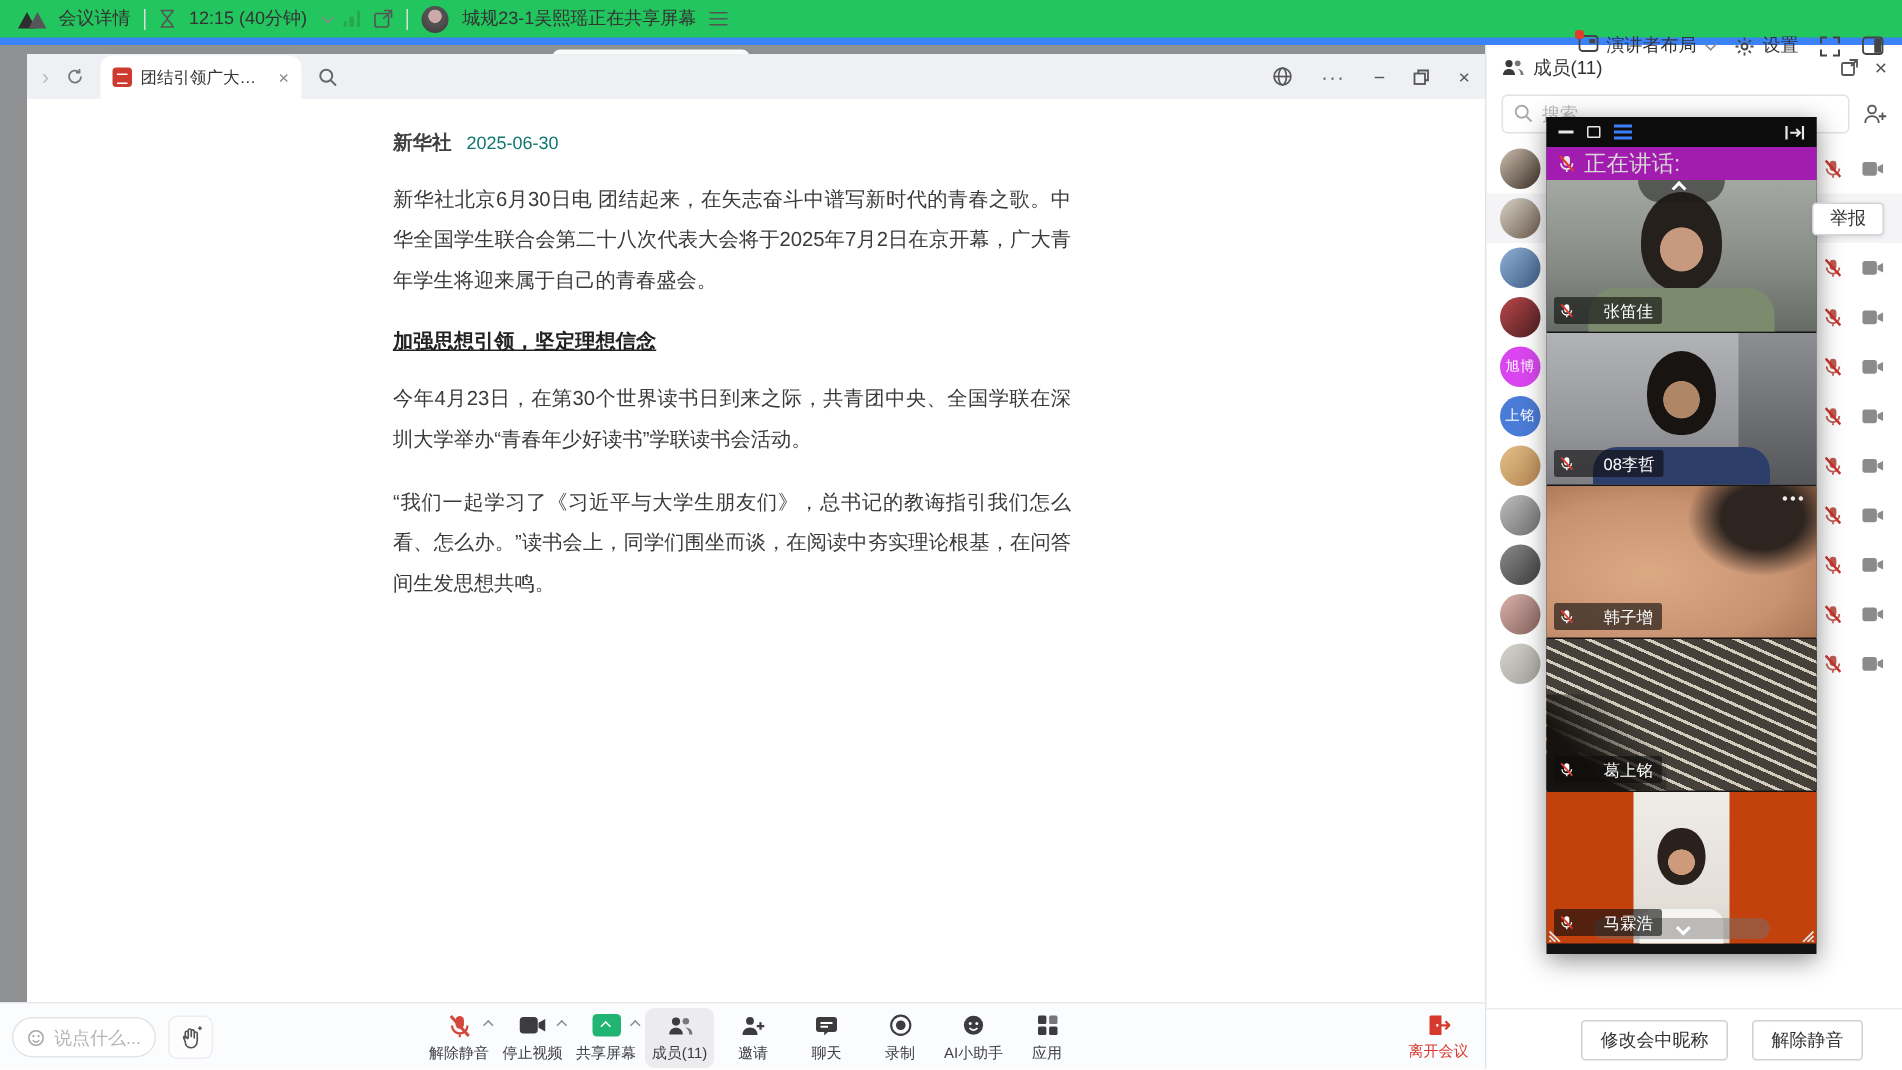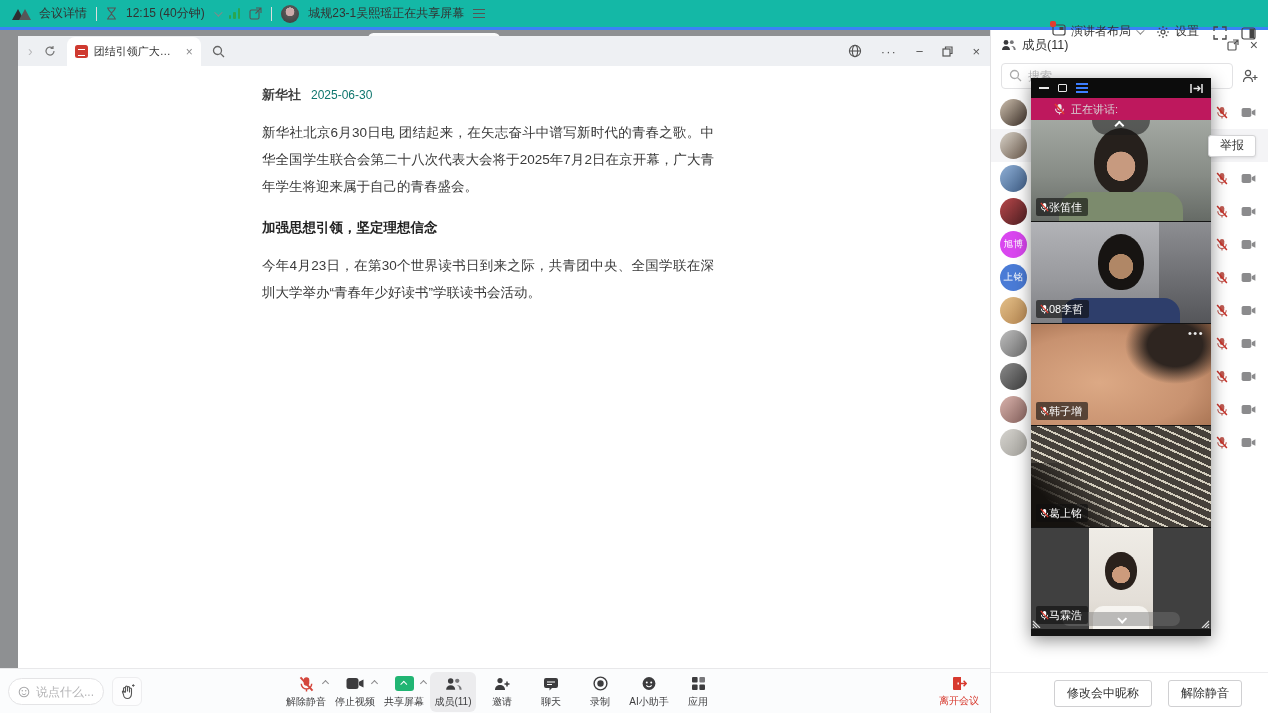--- a/index.html
+++ b/index.html
@@ -1,36 +1,36 @@
 <!DOCTYPE html>
 <html><head>
 <meta charset="utf-8">
 <style>
   * { margin:0; padding:0; box-sizing:border-box; }
   html,body { width:1268px; height:713px; overflow:hidden; background:#fff;
     font-family:"Liberation Sans","DejaVu Sans",sans-serif; }
   .app { position:relative; width:1268px; height:713px; background:#fff; }
 
   
-  .topbar { position:absolute; left:0; top:0; width:1268px; height:30px; background:#14b8a6;
-    border-bottom:3px solid #3b82f6; display:flex; align-items:center; gap:9px; padding:0 12px;
+  .topbar { position:absolute; left:0; top:0; width:1268px; height:30px; background:#22c55e;
+    border-bottom:5px solid #3b82f6; display:flex; align-items:center; gap:9px; padding:0 12px;
     font-size:12px; color:#333; z-index:30; }
   .logo { width:18px; height:12px; position:relative; }
   .logo::before,.logo::after { content:""; position:absolute; bottom:0; border-left:6px solid transparent;
     border-right:6px solid transparent; border-bottom:11px solid #2e2e30; }
   .logo::before { left:0; } .logo::after { left:7px; border-bottom-color:#565658; }
   .vdiv { width:1px; height:14px; background:#ddd; }
   .chev { display:inline-block; width:6px; height:6px; border-right:1.4px solid currentColor;
     border-bottom:1.4px solid currentColor; transform:rotate(45deg) translateY(-2px); }
   .sigbars { display:flex; align-items:flex-end; gap:2px; height:11px; }
   .sigbars i { width:2.5px; background:#2aa74e; border-radius:1px; }
   .sigbars i:nth-child(1){height:4px;} .sigbars i:nth-child(2){height:7px;} .sigbars i:nth-child(3){height:11px;}
   .tb-avatar { width:18px; height:18px; border-radius:50%;
     background:radial-gradient(circle at 50% 38%,#caa 30%,#555 32%,#3a3a3c); }
-  .tb-right { margin-left:auto; display:flex; align-items:flex-end; gap:14px; color:#333;margin-top:36px; }
+  .tb-right { margin-left:auto; display:flex; align-items:center; gap:14px; color:#333;margin-top:36px; }
   .icon-btn { display:flex; align-items:center; gap:5px; color:#333; }
   .burger { display:flex; flex-direction:column; gap:2.5px; }
   .burger i { width:12px; height:1.6px; background:#555; }
   .layout-ic { position:relative; }
   .reddot { position:absolute; left:-2px; top:-3px; width:6px; height:6px; border-radius:2px; background:#e23c2f; }
 
   
   .share { position:absolute; left:0; top:30px; width:990px; height:638px; background:#8e9092; }
   .float-pill { position:absolute; left:368px; top:3px; width:132px; height:11px; background:#fdfdfd;
     border-radius:6px; opacity:.97; }
@@ -45,21 +45,21 @@
   .tab-title { font-size:11px; max-width:88px; overflow:hidden; white-space:nowrap; text-overflow:ellipsis; }
   .tab-x { margin-left:auto; color:#8a8a8c; font-size:12px; }
   .tb-ctls { margin-left:auto; display:flex; align-items:center; gap:19px; color:#555; font-size:13px; }
   .page { position:absolute; top:30px; left:0; right:0; bottom:0; background:#fff; overflow:hidden; }
   .article { position:absolute; left:244px; top:20px; width:452px; }
   .art-title { font-size:17.5px; font-weight:bold; color:#1e1e1e; line-height:30px; margin-bottom:12px; }
   .byline { display:flex; gap:10px; align-items:baseline; margin-bottom:2px; }
   .src { font-size:13px; color:#3f3f3f; font-weight:bold; }
   .date { font-size:12px; color:#0f766e; }
   .art-p { font-size:13.5px; color:#3a3a3a; line-height:27px; margin:15px 0; text-align:justify; }
-  .art-h { font-size:13.5px; color:#222; font-weight:bold; margin:19px 0 3px; }
+  .art-h { font-size:13.5px; color:#222; font-weight:bold; margin:19px 0 3px;text-decoration:underline; }
 
   
   .panel { position:absolute; left:990px; top:30px; width:278px; height:683px; background:#fff;
     border-left:1px solid #e3e3e5; z-index:10; }
   .p-head { height:30px; display:flex; align-items:center; gap:6px; padding:0 10px; color:#333; font-size:12.5px; }
   .p-head .right { margin-left:auto; display:flex; gap:11px; align-items:center; color:#555; }
   .p-search { position:relative; margin:3px 10px 6px; display:flex; align-items:center; gap:9px; }
   .search-wrap { position:relative; flex:1; }
   input.search { width:100%; height:26px; border:1px solid #e2e2e4; border-radius:4px; font-size:12px;
     padding:0 8px 0 26px; color:#333; outline:none; }
@@ -81,25 +81,25 @@
 
   
   .strip { position:absolute; left:40px; top:48px; width:180px; height:558px; background:#141414;
     box-shadow:0 4px 16px rgba(0,0,0,.45); z-index:11; }
   .strip-bar { height:20px; background:#0c0c0c; display:flex; align-items:center; gap:9px; padding:0 8px; }
   .sb-min { width:10px; height:2px; background:#e8e8e8; }
   .sb-win { width:9px; height:8px; border:1.5px solid #e8e8e8; border-radius:1px; }
   .sb-list { display:flex; flex-direction:column; gap:2px; }
   .sb-list i { width:12px; height:2.2px; background:#3d7eff; }
   .sb-right { margin-left:auto; }
-  .speak { height:22px; display:flex; align-items:center; gap:6px; padding:0 23px; color:#d6d6d6;
-    font-size:11px; background:#be185d; }
+  .speak { height:22px; display:flex; align-items:center; gap:6px; padding:0 8px; color:#d6d6d6;
+    font-size:15px; background:#a21caf; }
   .tiles { position:absolute; top:42px; left:0; right:0; bottom:6px; display:flex; flex-direction:column; gap:1px; }
   .tile { height:101px; position:relative; overflow:hidden; background:#222; flex:none; }
-  .vlabel { position:absolute; left:5px; bottom:5px; display:flex; align-items:center; gap:0;
+  .vlabel { position:absolute; left:5px; bottom:5px; display:flex; align-items:center; gap:20px;
     background:rgba(15,15,15,.62); color:#fff; font-size:11px; padding:1.5px 6px 1.5px 4px; border-radius:2px; z-index:3; }
   .fig { position:absolute; }
   .s1 { background:linear-gradient(180deg,#a3a8a2,#878c86 55%,#666b66); }
   .s1 .head { left:50%; top:8px; transform:translateX(-50%); width:54px; height:66px;
     border-radius:50% 50% 46% 46%; background:radial-gradient(closest-side at 50% 58%,#c79a7f 52%,#26201c 54%); }
   .s1 .body { left:50%; bottom:-5px; transform:translateX(-50%); width:124px; height:34px;
     border-radius:18px 18px 0 0; background:#7c8b6d; }
   .s2 { background:linear-gradient(180deg,#b2b3b7,#97989c 60%,#7e7f83); }
   .s2::before { content:""; position:absolute; right:0; top:0; width:52px; height:100%;
     background:linear-gradient(180deg,#8d8e92,#55565a); }
@@ -108,21 +108,21 @@
   .s2 .body { left:50%; bottom:-5px; transform:translateX(-50%); width:118px; height:30px;
     border-radius:16px 16px 0 0; background:#2e3e6b; }
   .s3 { background:radial-gradient(130% 120% at 38% 58%,#dca985 0%,#c89270 40%,#a06c4c 65%,#5d4231 88%,#3a2a21 100%); }
   .s3::after { content:""; position:absolute; right:-14px; top:-18px; width:100px; height:78px; border-radius:50%;
     background:radial-gradient(closest-side,#2e2520 55%,rgba(46,37,32,0)); }
   .s4 { background:#201d19; }
   .s4::before { content:""; position:absolute; left:-34px; top:-44px; width:270px; height:158px;
     transform:rotate(24deg); background:repeating-linear-gradient(0deg,#d2ccbc 0 2px,#45403a 2px 8px); }
   .s4::after { content:""; position:absolute; left:0; bottom:0; width:80px; height:64px;
     background:linear-gradient(45deg,#15120f 30%,rgba(21,18,15,0) 72%); }
-  .s5 { background:#404040;text-decoration:underline; }
+  .s5 { background:#c2410c;text-decoration:underline; }
   .s5 .col { left:50%; transform:translateX(-50%); top:0; width:64px; height:100%;
     background:linear-gradient(180deg,#efece6 0%,#e4dfd8 70%,#d8d3cb 100%); }
   .s5 .head { left:50%; top:24px; transform:translateX(-50%); width:32px; height:38px; border-radius:48%;
     background:radial-gradient(closest-side at 50% 60%,#cd9b7c 55%,#2a211c 57%); }
   .s5 .body { left:50%; bottom:-3px; transform:translateX(-50%); width:56px; height:26px;
     border-radius:10px 10px 0 0; background:#f6f4f0; }
   .top-arc { position:absolute; top:0; left:50%; transform:translateX(-50%); width:58px; height:15px;
     border-radius:0 0 29px 29px; background:rgba(25,25,25,.55); display:flex; align-items:flex-start;
     justify-content:center; z-index:3; }
   .wchev { display:inline-block; width:7px; height:7px; border-right:2px solid #fff; border-bottom:2px solid #fff; }
@@ -251,20 +251,21 @@
       <div class="page">
         <div class="article">
           <div class="byline">
             <span class="src">新华社</span>
             <span class="date">2025-06-30</span>
           </div>
           <div>
               <p class="art-p">新华社北京6月30日电 团结起来，在矢志奋斗中谱写新时代的青春之歌。中华全国学生联合会第二十八次代表大会将于2025年7月2日在京开幕，广大青年学生将迎来属于自己的青春盛会。</p>
               <p class="art-h">加强思想引领，坚定理想信念</p>
               <p class="art-p">今年4月23日，在第30个世界读书日到来之际，共青团中央、全国学联在深圳大学举办“青春年少好读书”学联读书会活动。</p>
+              <p class="art-p">“我们一起学习了《习近平与大学生朋友们》，总书记的教诲指引我们怎么看、怎么办。”读书会上，同学们围坐而谈，在阅读中夯实理论根基，在问答间生发思想共鸣。</p>
             </div>
         </div>
       </div>
     </div>
   </div>
 
   <div class="panel">
     <div class="p-head">
       <svg width="15" height="12" viewBox="0 0 15 12">
           <circle cx="5" cy="3.4" r="2.4" fill="#3a3a3c"></circle>

